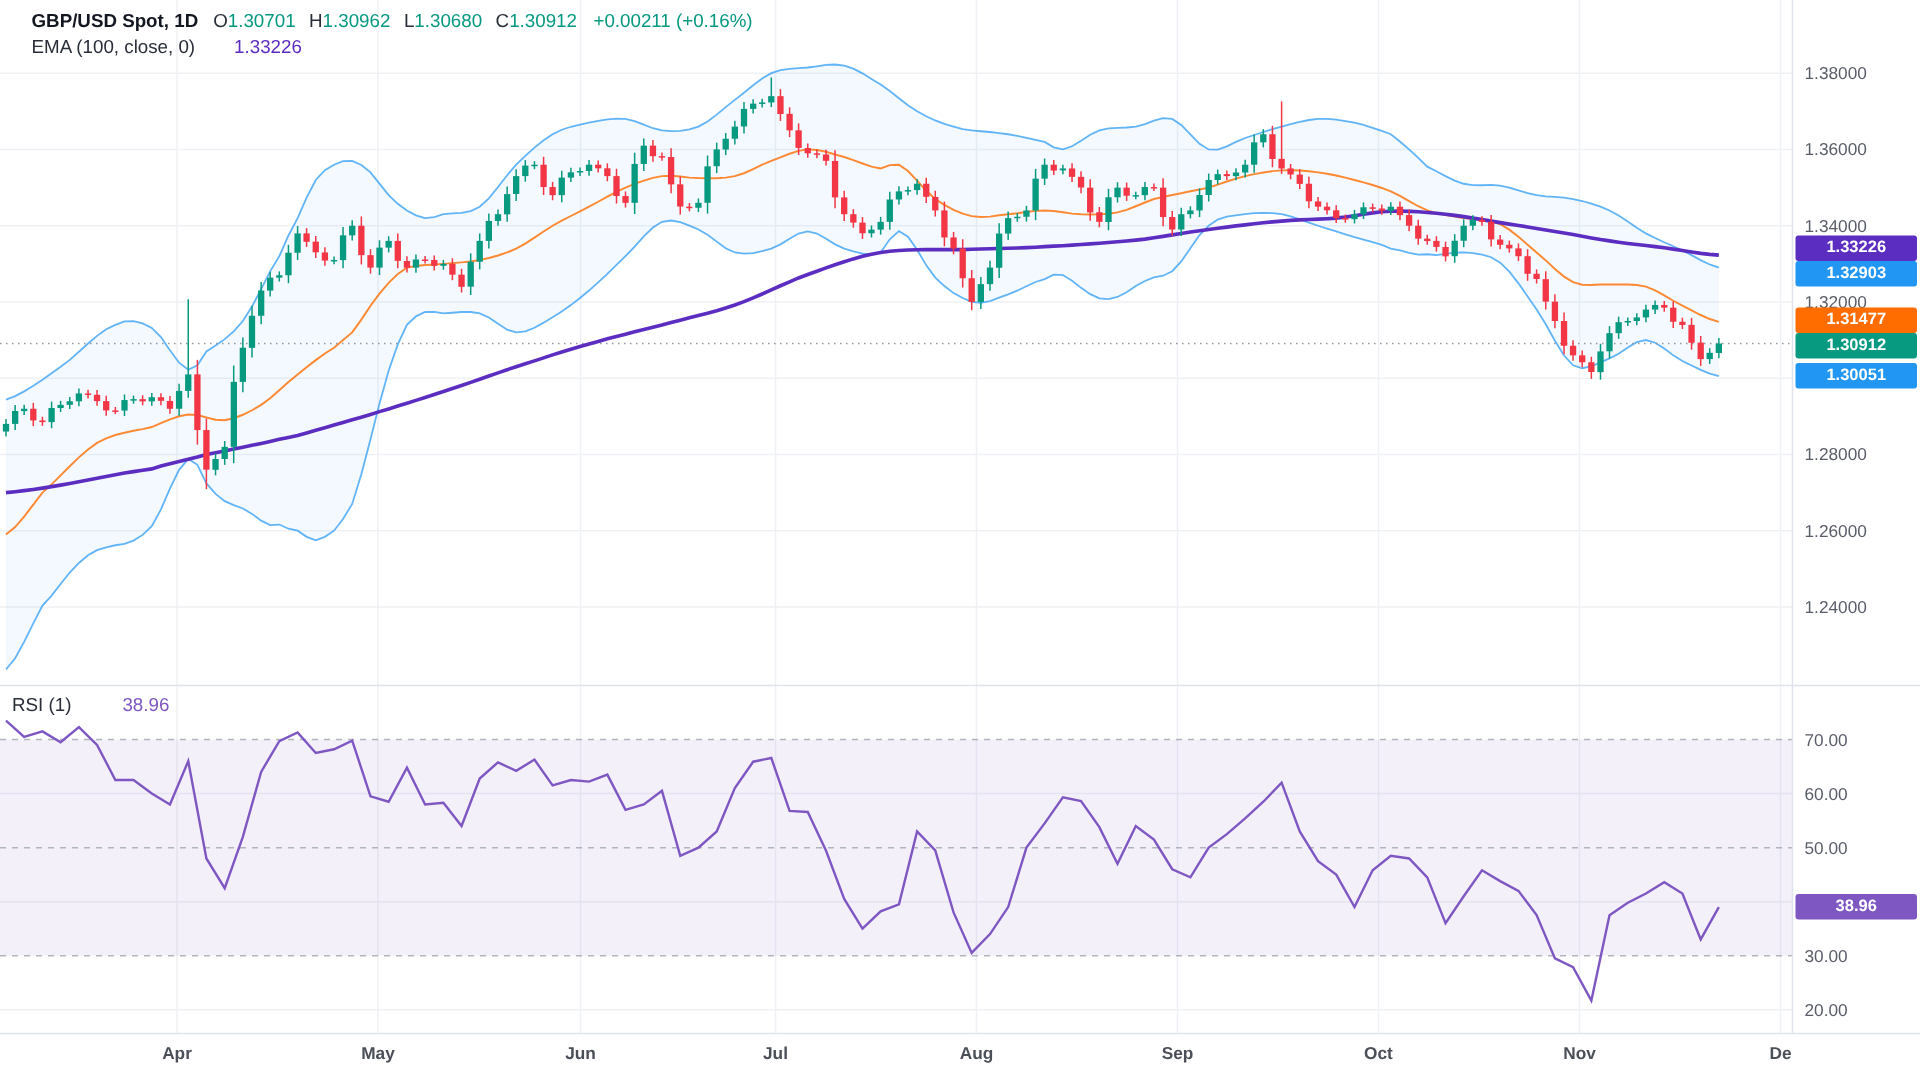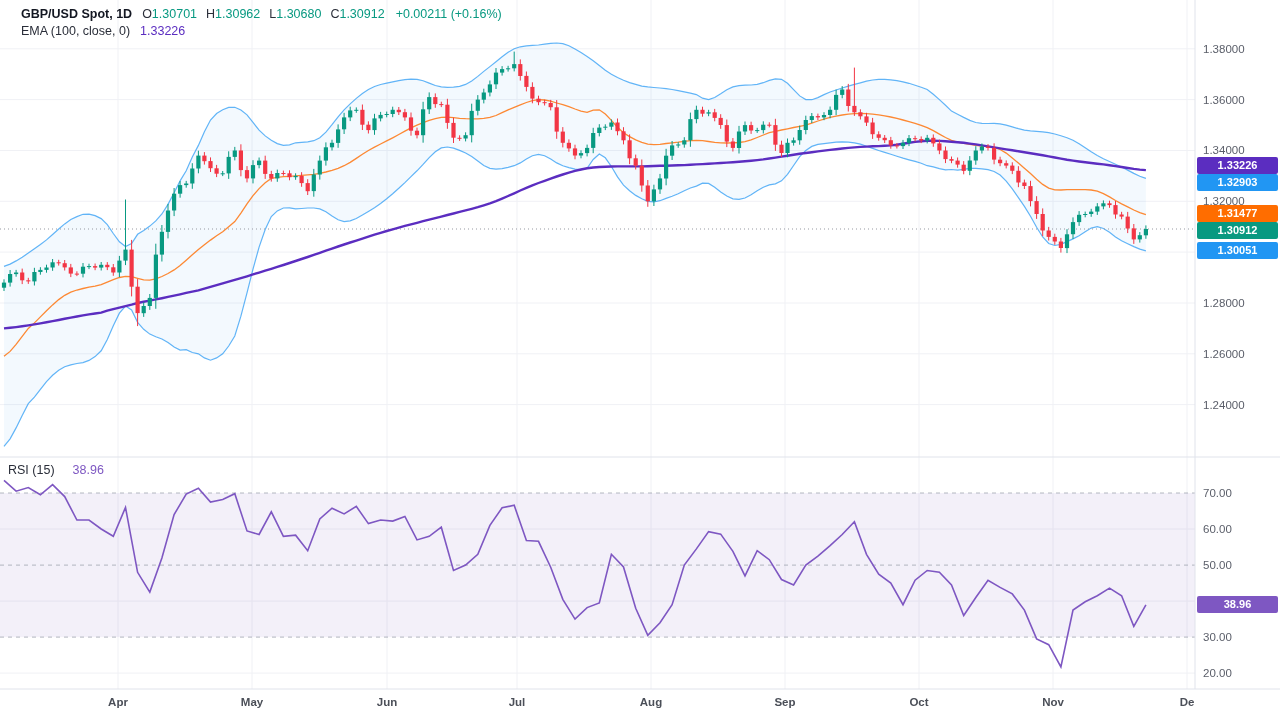--- a/index.html
+++ b/index.html
@@ -6,21 +6,21 @@
   .root{position:relative;width:1280px;height:716px;background:#ffffff;
         font-family:"Liberation Sans",sans-serif;overflow:hidden;}
   svg{position:absolute;left:0;top:0;}
   .legend{position:absolute;left:21px;top:6px;font-size:12.5px;color:#131722;line-height:17px;z-index:5;}
   .lrow{white-space:nowrap;}
   .sym{font-weight:700;margin-right:10px;}
   .okv{margin-right:9px;}
   .okv .k{color:#2a2e39;}
   .green{color:#089981;}
   .chg{margin-left:2px;}
-  .lbl{color:#2a2e39;margin-right:10px;}
+  .lbl{color:#2a2e39;margin-right:26px;}
   .ema-v{color:#5b2dc0;}
   .bbv{margin-right:8px;}
   .bb1{color:#ff6d00;}
   .bb2,.bb3{color:#2196f3;}
   .rsi-legend{position:absolute;left:8px;top:463px;font-size:12.5px;color:#131722;z-index:5;}
   .rsi-v{color:#7e57c2;margin-left:8px;}
   .badges{position:absolute;left:0;top:0;width:1280px;height:716px;pointer-events:none;z-index:4;}
   .badge{position:absolute;left:1197px;width:81px;height:17px;line-height:17px;border-radius:2px;
          color:#fff;font-size:11px;font-weight:700;text-align:center;pointer-events:auto;}
 </style>
@@ -477,21 +477,21 @@
 <div class="legend">
   <div class="lrow">
     <span class="sym">GBP/USD Spot, 1D</span><span class="okv"><span class="k">O</span><span class="green">1.30701</span></span><span class="okv"><span class="k">H</span><span class="green">1.30962</span></span><span class="okv"><span class="k">L</span><span class="green">1.30680</span></span><span class="okv"><span class="k">C</span><span class="green">1.30912</span></span><span class="chg green">+0.00211 (+0.16%)</span>
   </div>
   <div class="lrow">
     <span class="lbl">EMA (100, close, 0)</span><span class="ema-v">1.33226</span>
   </div>
 </div>
 
 <div class="rsi-legend">
-  <span class="lbl">RSI (15)</span><span class="rsi-v">38.96</span>
+  <span class="lbl">RSI (1)</span><span class="rsi-v">38.96</span>
 </div>
 
 <div class="badges">
       <div class="badge" style="top: 157.2px; background: rgb(91, 45, 192);">1.33226</div>
       <div class="badge" style="top: 174.2px; background: rgb(33, 150, 243);">1.32903</div>
       <div class="badge" style="top: 204.8px; background: rgb(255, 109, 0);">1.31477</div>
       <div class="badge" style="top: 221.8px; background: rgb(8, 153, 129);">1.30912</div>
       <div class="badge" style="top: 242.3px; background: rgb(33, 150, 243);">1.30051</div>
       <div class="badge" style="top: 596.3px; background: rgb(126, 87, 194);">38.96</div>
     </div>

